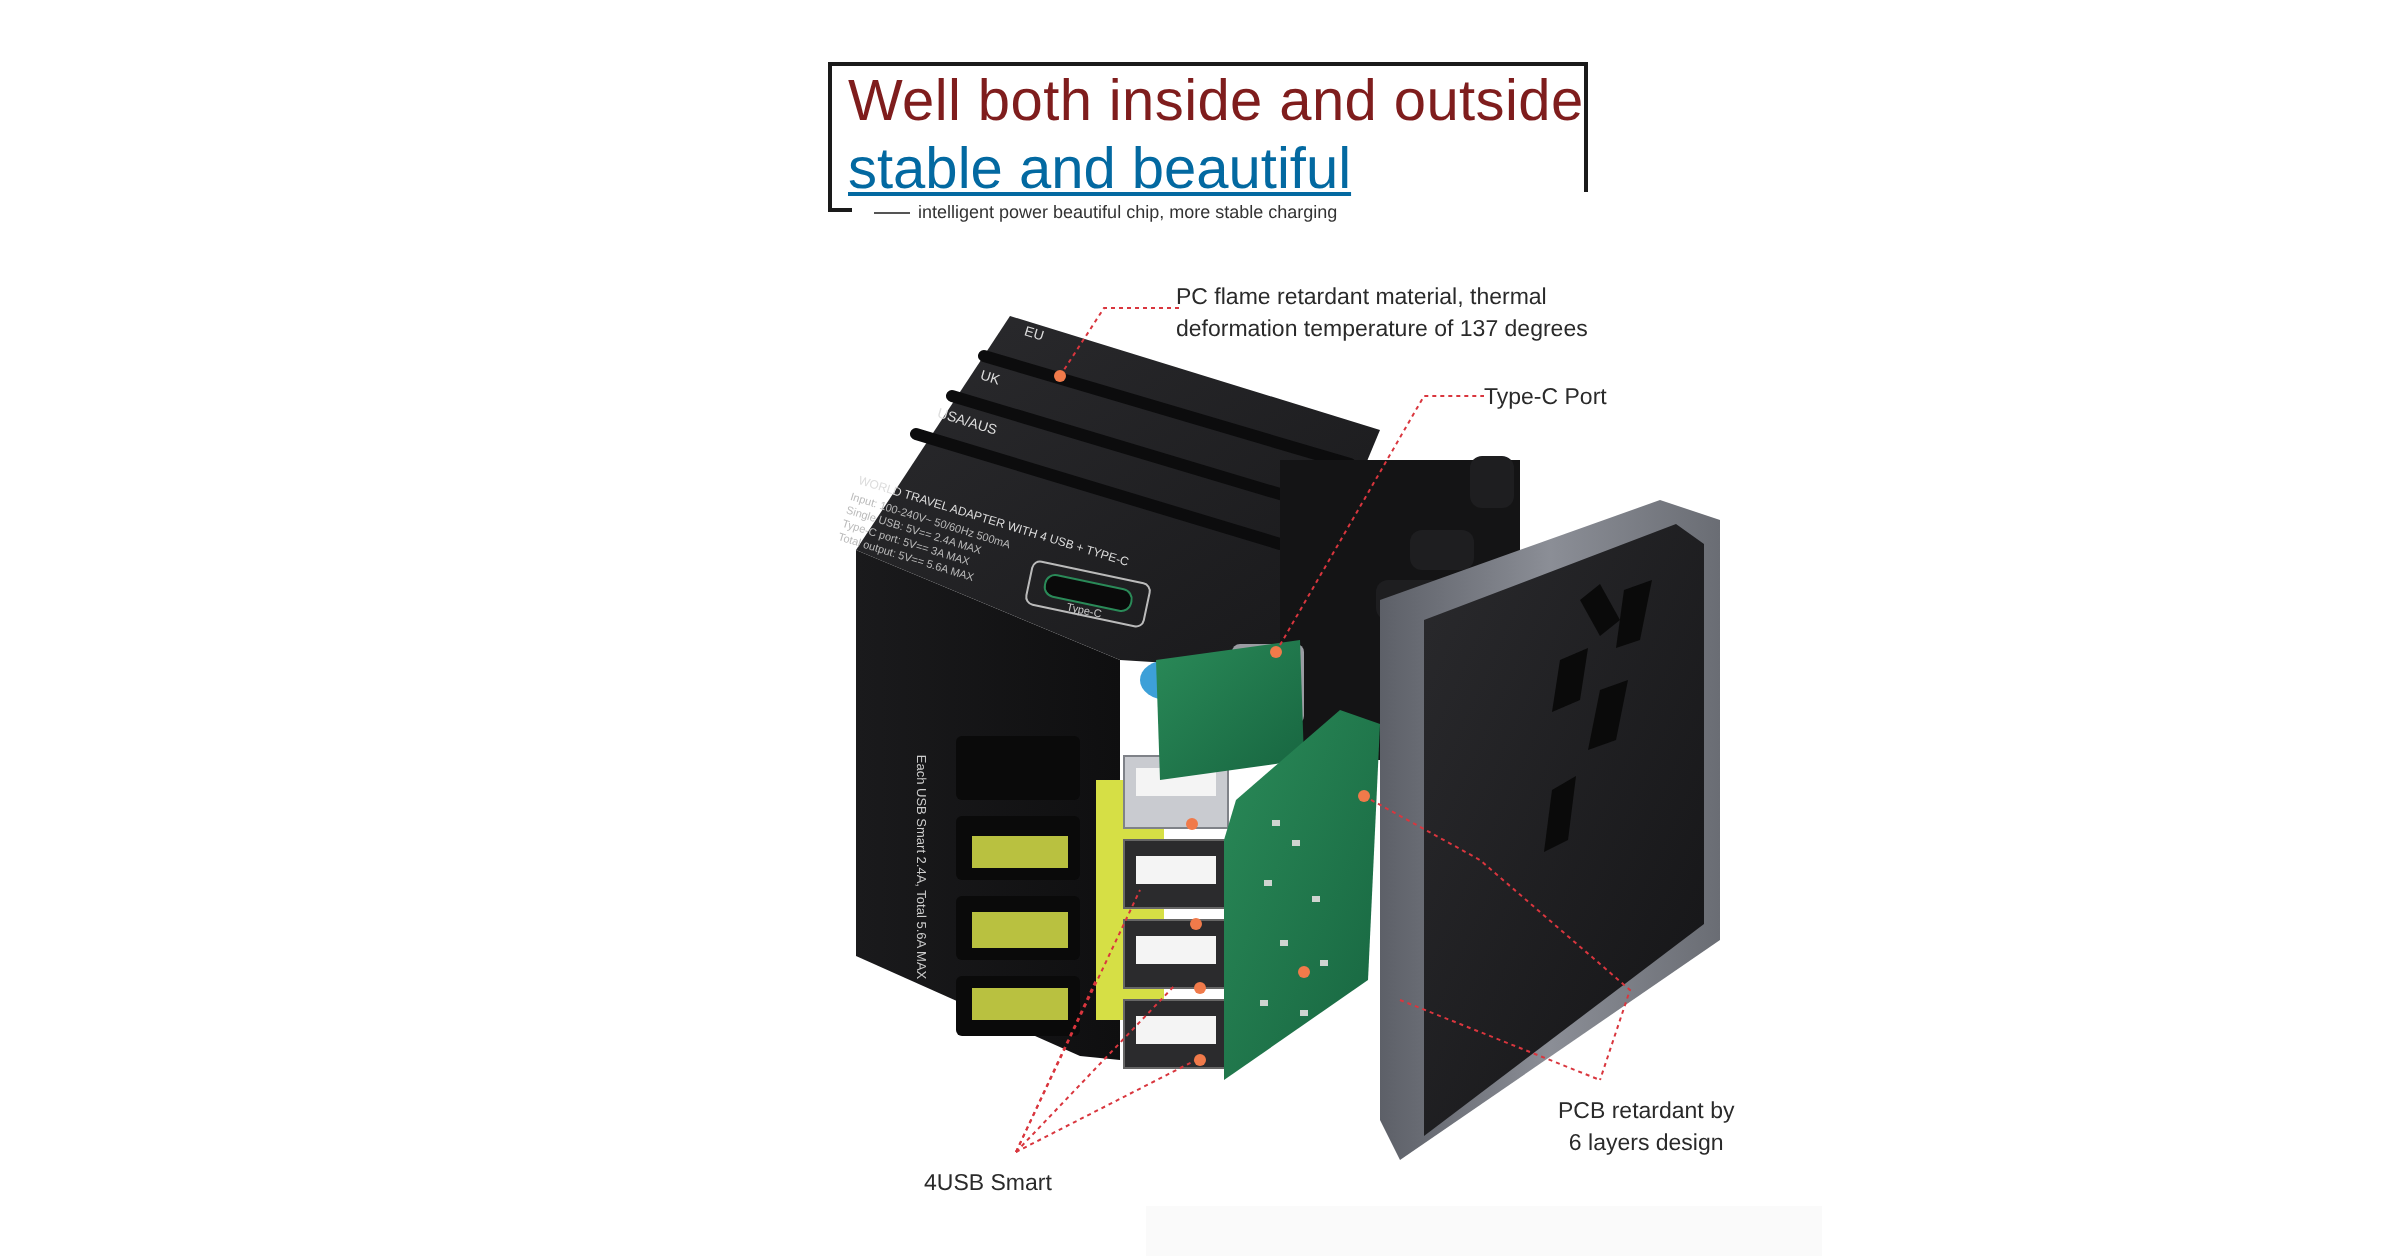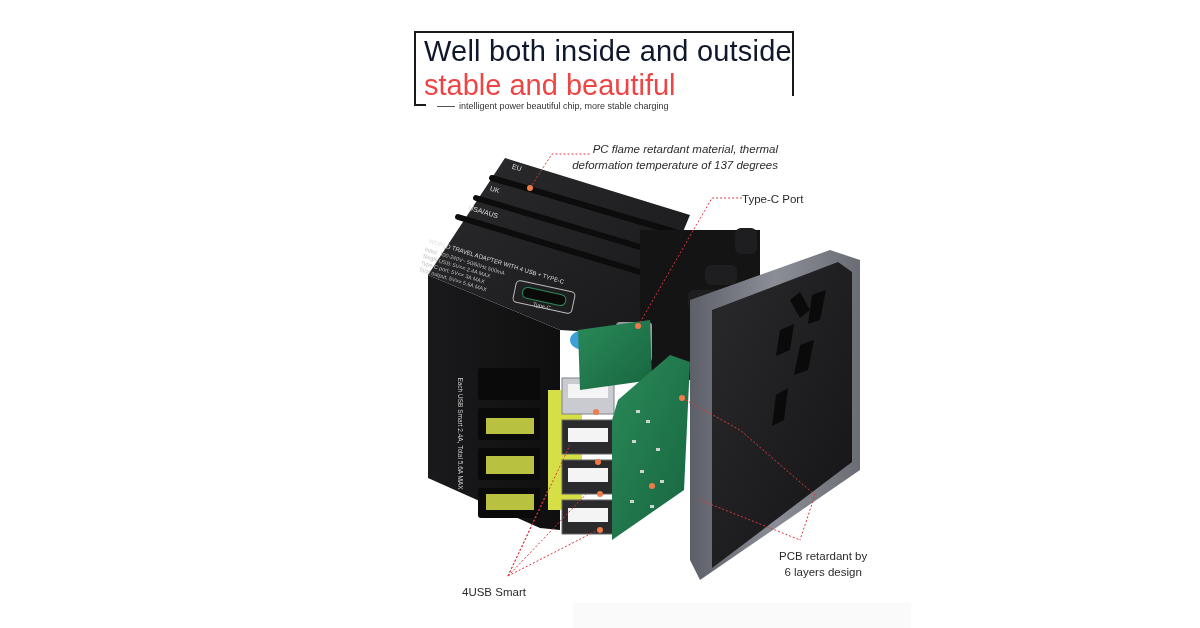--- a/index.html
+++ b/index.html
@@ -2,22 +2,22 @@
 <html><head>
 <meta charset="utf-8">
 <style>
   html, body { margin:0; padding:0; background:#ffffff; }
   body { width:1200px; height:628px; position:relative; overflow:hidden; font-family:"Liberation Sans", sans-serif; }
   .abs { position:absolute; }
   .frame-top { left:414px; top:31px; width:380px; height:2px; background:#1a1a1a; }
   .frame-left { left:414px; top:31px; width:2px; height:74px; background:#1a1a1a; }
   .frame-right { left:792px; top:31px; width:2px; height:65px; background:#1a1a1a; }
   .frame-bottom-left { left:414px; top:104px; width:12px; height:2px; background:#1a1a1a; }
-  .headline-red { left:424px; top:35px; font-size:29px; color:#0f172a; letter-spacing:0.2px; white-space:nowrap; }
-  .headline-black { left:424px; top:69px; font-size:29px; color:#ef4444; white-space:nowrap; }
+  .headline-red { left:424px; top:35px; font-size:29px; color:#7f1d1d; letter-spacing:0.2px; white-space:nowrap; }
+  .headline-black { left:424px; top:69px; font-size:29px; color:#0369a1; white-space:nowrap;text-decoration:underline; }
   .subline-dash { left:437px; top:106px; width:18px; height:1px; background:#555; }
   .subline-text { left:459px; top:101px; font-size:9px; color:#333; white-space:nowrap; }
   .callout { font-size:11.5px; color:#2a2a2a; line-height:16px; white-space:nowrap;text-align:center; }
   .bottom-bar { left:573px; top:603px; width:338px; height:25px; background:#fafafa; }
   svg.scene { position:absolute; left:0; top:0; }
 </style>
 </head>
 <body>
 
 <div class="abs frame-top"></div>
@@ -150,21 +150,21 @@
 <div class="abs" style="left:430px;top:238px;font-size:6px;color:#ddd;transform:rotate(17deg);transform-origin:left top;white-space:nowrap;">WORLD TRAVEL ADAPTER WITH 4 USB + TYPE-C</div>
 <div class="abs" style="left:426px;top:246px;font-size:5.5px;color:#bbb;transform:rotate(17deg);transform-origin:left top;white-space:nowrap;line-height:7px;">
   <div>Input: 100-240V~ 50/60Hz 500mA</div>
   <div>Single USB: 5V== 2.4A MAX</div>
   <div>Type-C port: 5V== 3A MAX</div>
   <div>Total output: 5V== 5.6A MAX</div>
 </div>
 <div class="abs" style="left:533px;top:303px;font-size:5.5px;color:#ccc;transform:rotate(12deg);">Type-C</div>
 <div class="abs" style="left:400px;top:430px;font-size:6.5px;color:#ccc;transform:rotate(90deg);transform-origin:center;white-space:nowrap;width:120px;text-align:center;">Each USB Smart 2.4A, Total 5.6A MAX</div>
 
-<div class="abs callout" style="left:568px;top:141px;text-align:right;width:210px;font-style:italic;">
+<div class="abs callout" style="left:588px;top:141px;text-align:left;width:210px;">
   <div>PC flame retardant material, thermal</div>
   <div>deformation temperature of 137 degrees</div>
 </div>
 <div class="abs callout" style="left:742px;top:191px;">Type-C Port</div>
 <div class="abs callout" style="left:779px;top:548px;">
   <div>PCB retardant by</div>
   <div>6 layers design</div>
 </div>
 <div class="abs callout" style="left:462px;top:584px;">4USB Smart</div>
 

